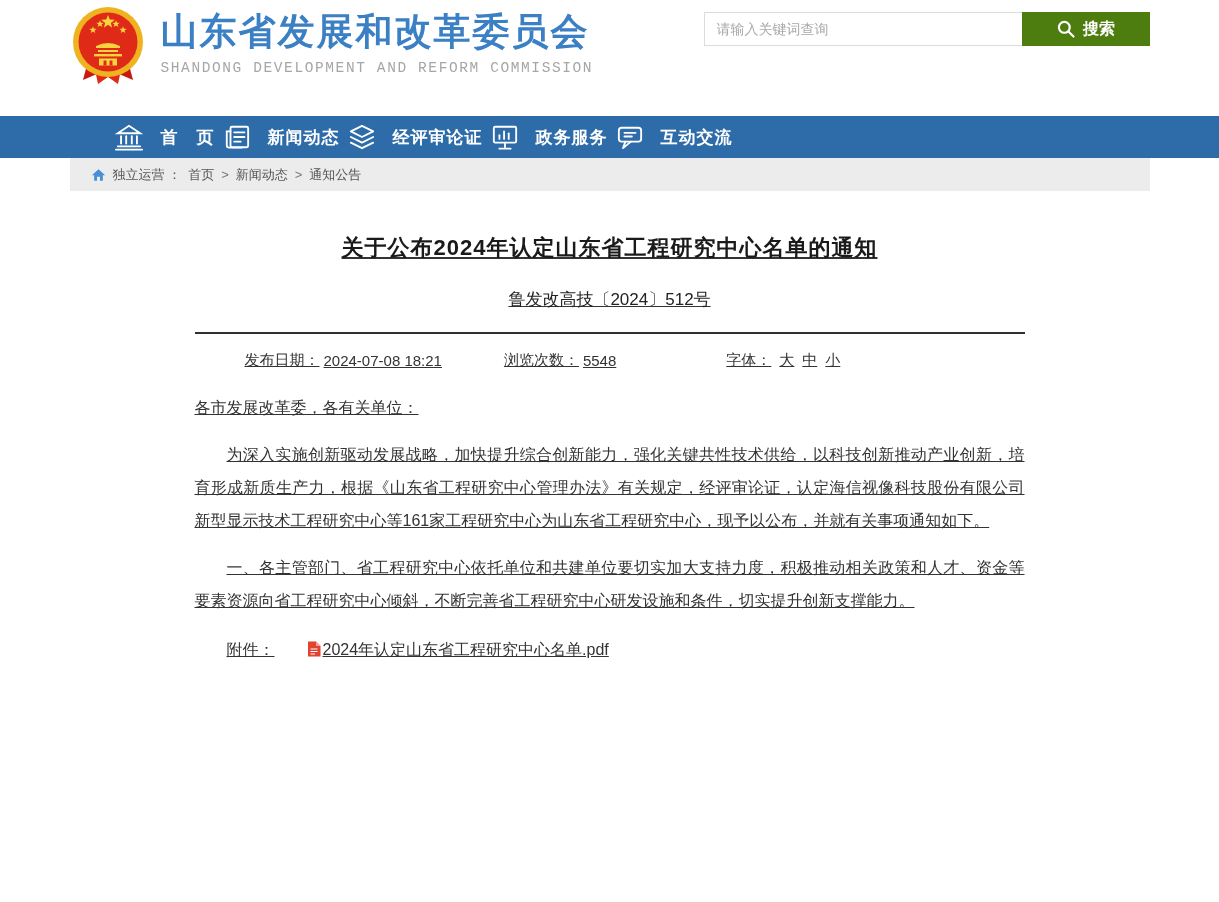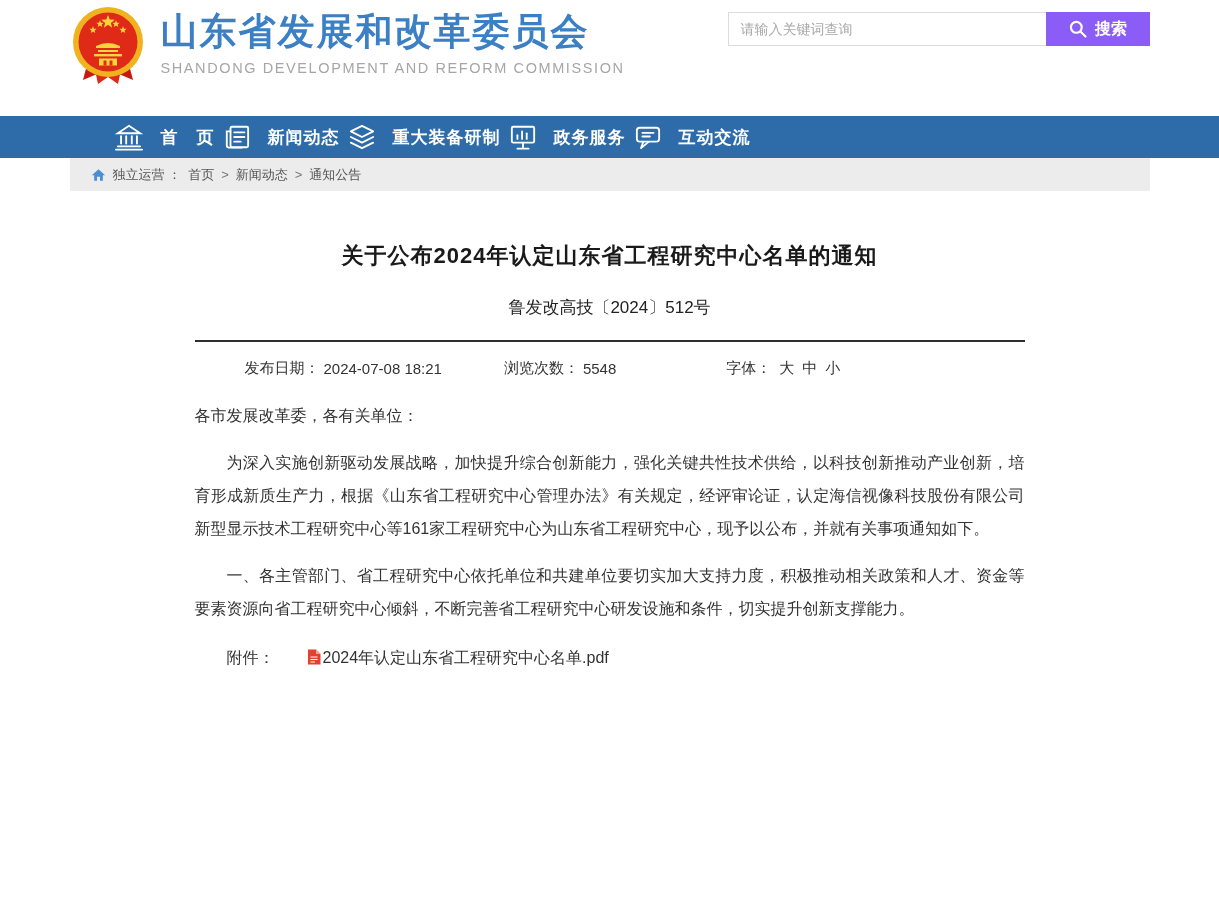--- a/index.html
+++ b/index.html
@@ -11,30 +11,30 @@
   }
   .container { width:1080px; margin:0 auto;gap:8px; }
 
   
   .site-header { height:116px; background:#fff; }
   .header-inner { display:flex; align-items:flex-start; padding-top:5px; }
   .logo-block { display:flex; align-items:flex-start; }
   .emblem { width:76px; height:80px; flex:0 0 auto; }
   .titles { margin-left:15px; padding-top:8px; }
   .site-name { color:#3b7fc4; font-size:37px; font-weight:bold; letter-spacing:2px; line-height:1.05; }
-  .site-name-en { color:#a6a6a6; font-size:14.5px; letter-spacing:1.6px; margin-top:8px; }
+  .site-name-en { color:#a6a6a6; font-size:14.5px; letter-spacing:1.6px; margin-top:8px;font-family:Liberation Mono, monospace; }
   .search-area { margin-left:auto; margin-top:7px; display:flex; }
   .search-input {
     width:318px; height:34px; border:1px solid #dcdcdc; border-right:none;
     padding:0 12px; font-size:14px; color:#7f1d1d; outline:none;
     font-family:"Liberation Sans","DejaVu Sans",sans-serif;
   }
   .search-input::placeholder { color:#a9a9a9; }
   .search-btn {
-    width:104px; height:34px; background:#8b5cf6; color:#fff; border:none;
+    width:128px; height:34px; background:#4d7c0f; color:#fff; border:none;
     font-size:16px; font-weight:bold; display:flex; align-items:center; justify-content:center;
     gap:7px; cursor:pointer; font-family:inherit;
   }
 
   
   .main-nav { background:#2d6ca8; height:42px; }
   .nav-inner { display:flex; align-items:center; height:42px; padding:0 44px; }
   .nav-item {
     display:flex; align-items:center; gap:17px; color:#fff; font-size:17px;
     font-weight:bold; text-decoration:none; letter-spacing:1px; cursor:pointer; white-space:pre;
@@ -44,21 +44,21 @@
   
   .crumbbar {
     background:#ececec; height:33px; display:flex; align-items:center; gap:7px;
     padding:0 21px; font-size:13px; color:#555;
   }
   .crumbbar a { color:#555; text-decoration:none; cursor:pointer; }
   .crumb-sep { color:#777; }
 
   
   .article { padding:42px 0 20px 0; }
-  .article-inner { width:830px; margin:8px auto; }
+  .article-inner { width:830px; margin:0 auto;text-decoration:underline; }
   .doc-title { font-size:22px; font-weight:bold; color:#1a1a1a; text-align:center; margin:0; letter-spacing:1px; }
   .doc-number { text-align:center; font-size:17px; color:#222; margin-top:25px; }
   .rule { border:none; border-top:2px solid #2f2f2f; margin:21px 0 0 0; }
   .meta { display:flex; align-items:center; font-size:15px; color:#333; margin-top:17px; padding-left:50px; }
   .meta-label { color:#333; }
   .meta-val { margin-left:4px; }
   .meta-views { margin-left:62px; }
   .meta-font { margin-left:110px; }
   .font-opt { margin-left:8px; cursor:pointer; }
 
@@ -144,21 +144,21 @@
       <span>新闻动态</span>
     </a>
     <a class="nav-item">
       <span class="nav-icon">
         <svg width="28" height="27" viewBox="0 0 30 29" fill="none" stroke="#ffffff" stroke-width="2" stroke-linejoin="round" stroke-linecap="round">
           <path d="M15 2 L27 8 L15 14 L3 8 Z"></path>
           <path d="M3 14 L15 20 L27 14"></path>
           <path d="M3 20 L15 26 L27 20"></path>
         </svg>
       </span>
-      <span>重大装备研制</span>
+      <span>经评审论证</span>
     </a>
     <a class="nav-item">
       <span class="nav-icon">
         <svg width="28" height="27" viewBox="0 0 30 29" fill="none" stroke="#ffffff" stroke-width="2" stroke-linecap="round">
           <rect x="3" y="3" width="24" height="17" rx="1.5"></rect>
           <line x1="9" y1="16" x2="9" y2="12"></line>
           <line x1="14" y1="16" x2="14" y2="8"></line>
           <line x1="19" y1="16" x2="19" y2="10"></line>
           <line x1="15" y1="20" x2="15" y2="25"></line>
           <line x1="9" y1="26.5" x2="21" y2="26.5"></line>

